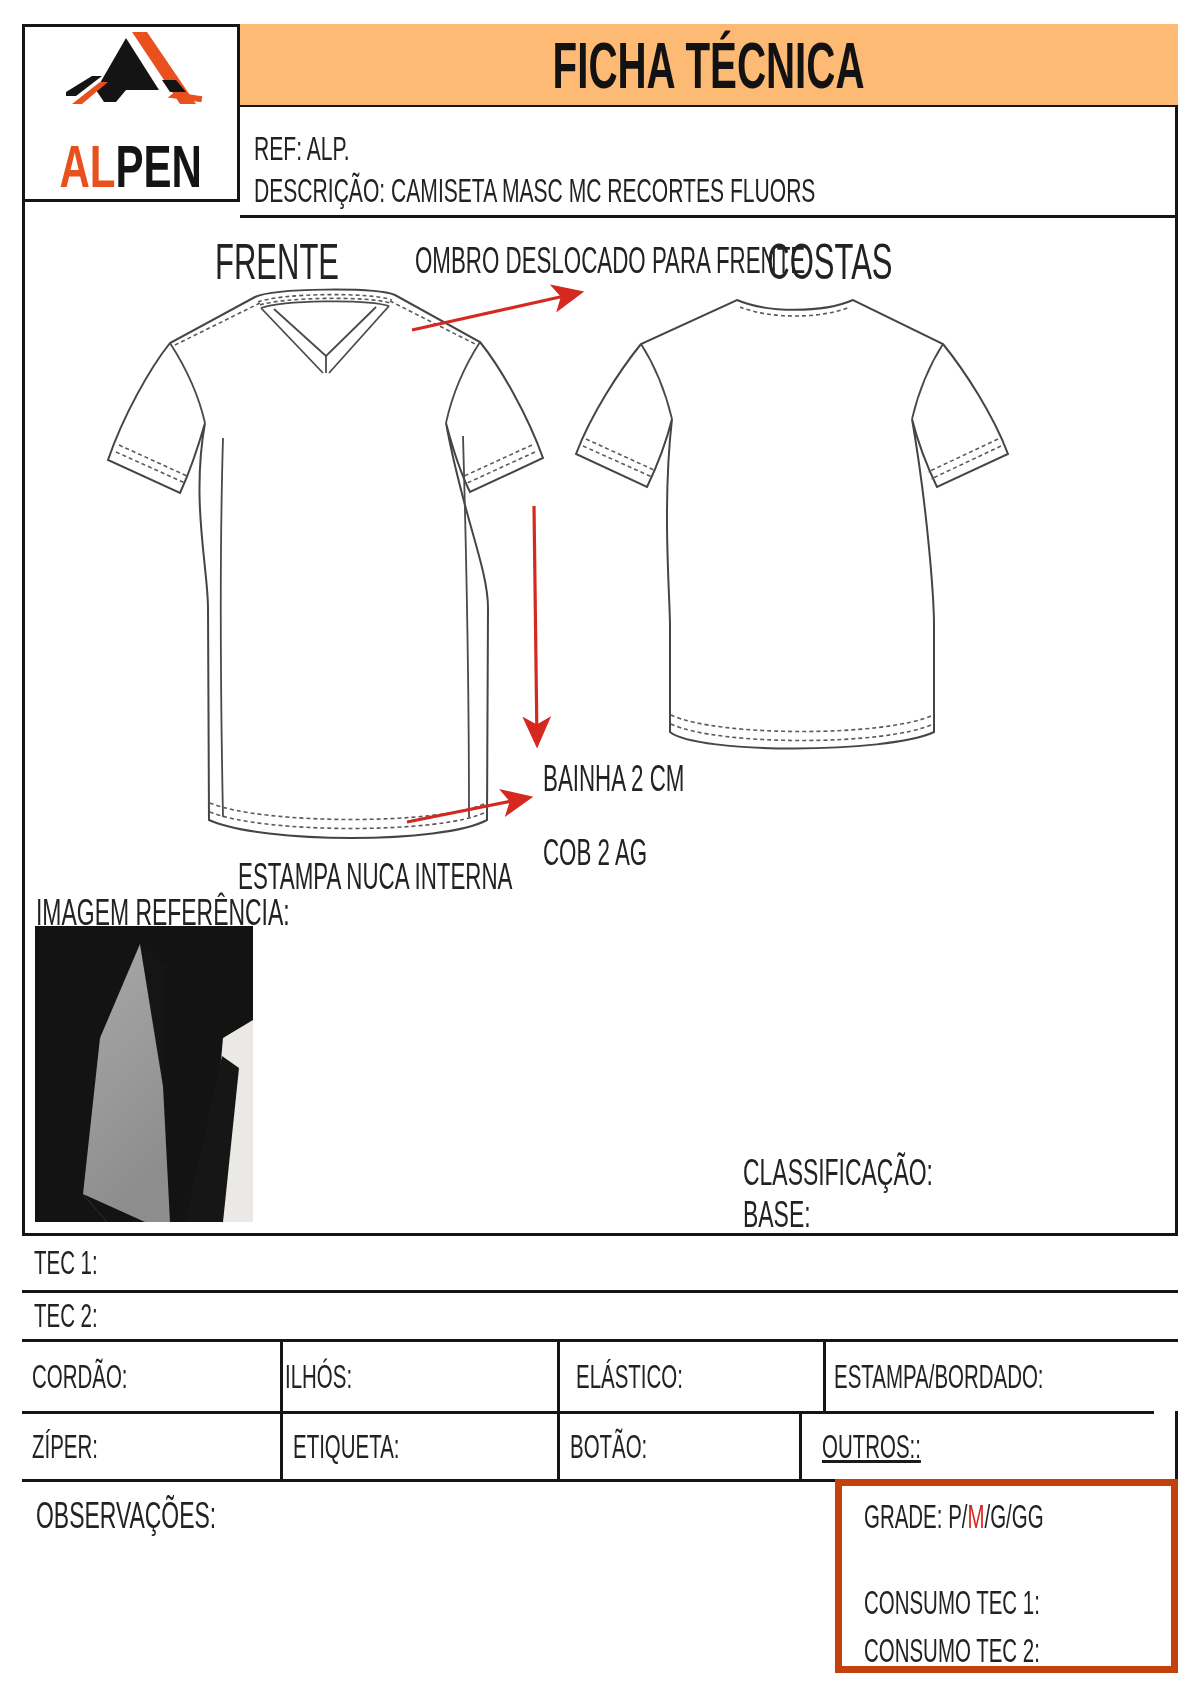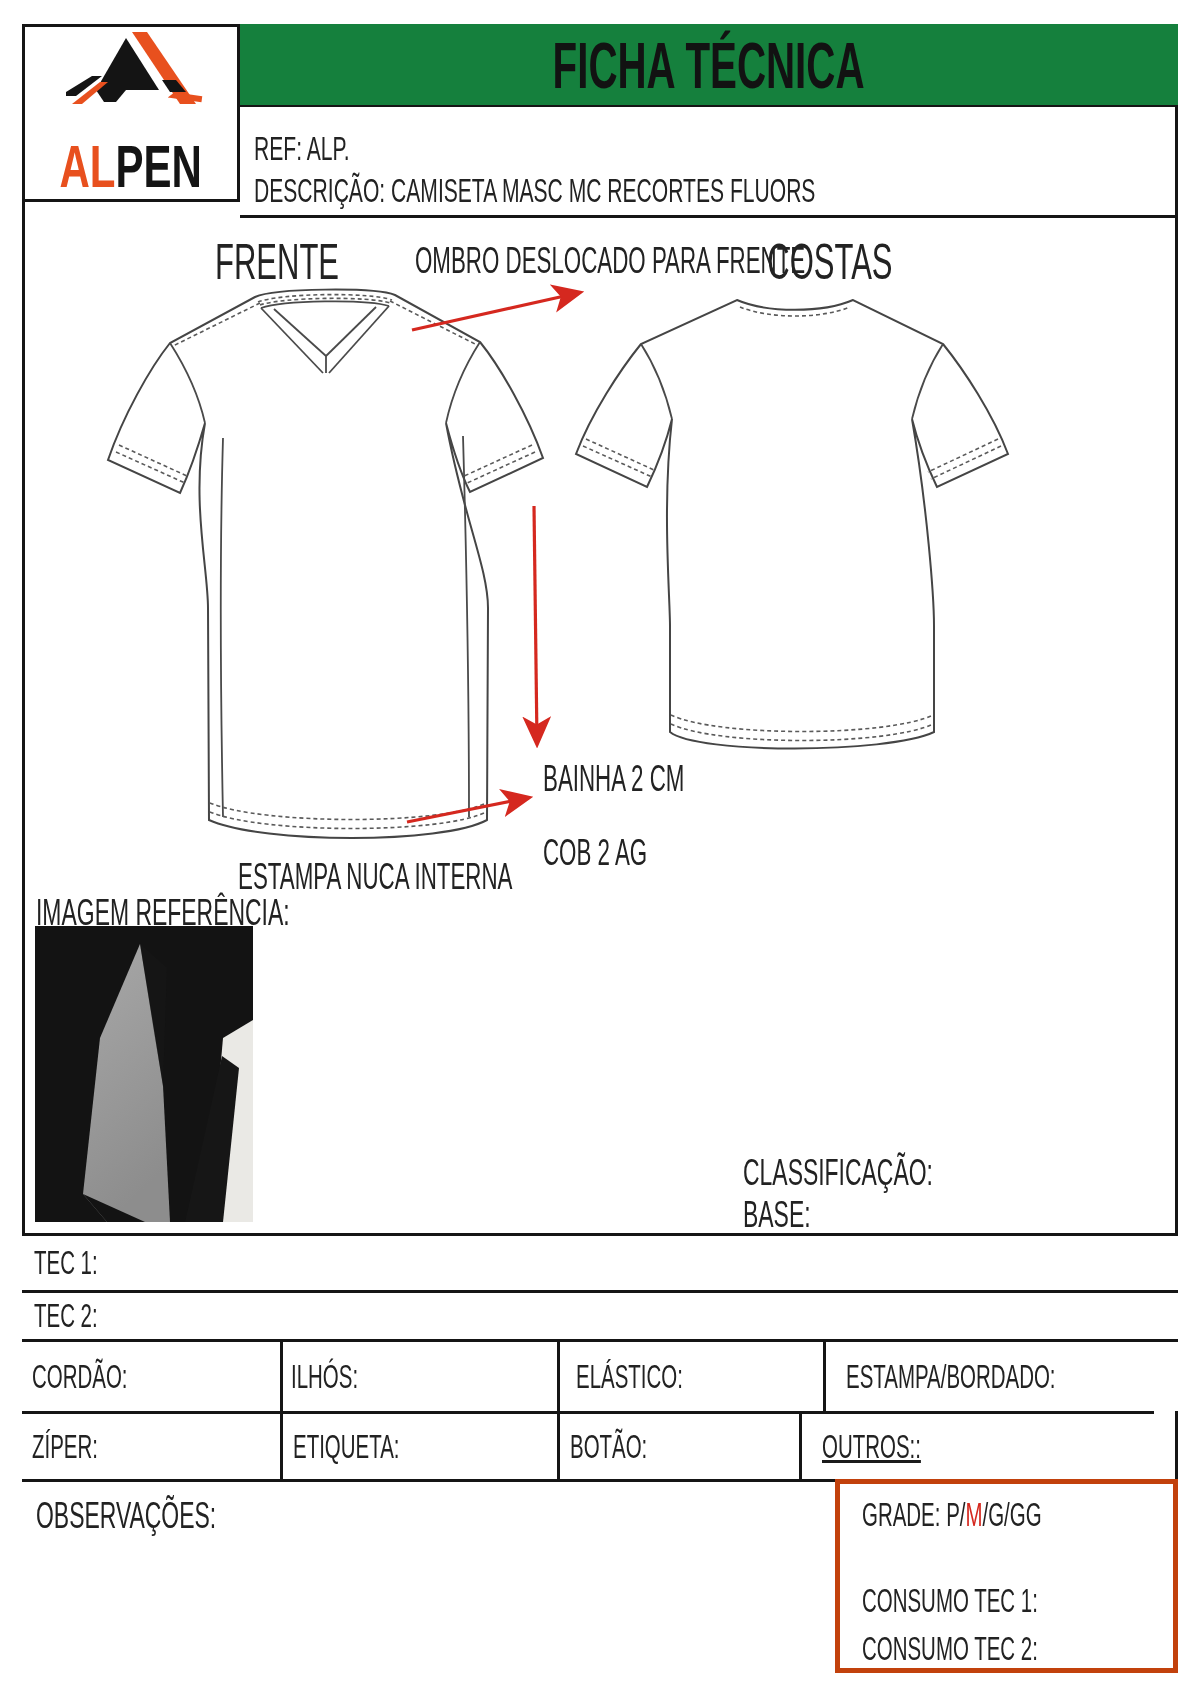--- a/index.html
+++ b/index.html
@@ -8,29 +8,29 @@
     font-family:"Liberation Sans", sans-serif;color:#1b1b1b;overflow:hidden;
   }
   .abs{position:absolute;box-sizing:border-box;}
   .frame{border:3px solid #151515;}
   
   .cond{display:inline-block;transform:scaleX(.62);transform-origin:0 50%;white-space:nowrap;color:#222;}
   .cond-c{display:inline-block;transform:scaleX(.62);transform-origin:50% 50%;white-space:nowrap;color:#222;}
   .center{text-align:center;}
   .lab{font-size:33px;}
   .ann{font-size:36px;}
-  .title-band{background:#15803d;border-bottom:2px solid #151515;}
+  .title-band{background:#fdba74;border-bottom:2px solid #151515;}
   .title-text{font-size:65px;font-weight:bold;color:#121212;line-height:83px;}
   .brand-text{font-size:60px;font-weight:bold;letter-spacing:0px;}
   .brand-al{color:#E8501E;}
   .brand-pen{color:#141414;}
   .cell{border-top:3px solid #151515;background:#fff;}
   .cell-left{border-left:3px solid #151515;}
   .vcenter{display:flex;align-items:center;}
-  .grade-box{border:5px solid #c2410c;background:#fff;}
+  .grade-box{border:7px solid #c2410c;background:#fff;}
   .red{color:#D5281F;}
   svg{display:block;}
 </style>
 </head>
 <body>
 
 <div class="page">
 
   <div class="abs frame" style="left:22px;top:24px;width:1156px;height:1651px;"></div>
 
@@ -172,27 +172,27 @@
   <div class="abs cell vcenter" style="left:22px;top:1233px;width:1156px;height:57px;padding-left:12px;">
     <span class="cond lab">TEC 1:</span>
   </div>
   <div class="abs cell vcenter" style="left:22px;top:1290px;width:1156px;height:49px;padding-left:12px;">
     <span class="cond lab">TEC 2:</span>
   </div>
 
   <div class="abs cell vcenter" style="left:22px;top:1339px;width:258px;height:72px;padding-left:10px;">
     <span class="cond lab">CORDÃO:</span>
   </div>
-  <div class="abs cell cell-left vcenter" style="left:280px;top:1339px;width:293px;height:72px;padding-left:8px;">
+  <div class="abs cell cell-left vcenter" style="left:280px;top:1339px;width:293px;height:72px;padding-left:2px;">
     <span class="cond lab">ILHÓS:</span>
   </div>
   <div class="abs cell cell-left vcenter" style="left:557px;top:1339px;width:266px;height:72px;padding-left:16px;">
     <span class="cond lab">ELÁSTICO:</span>
   </div>
-  <div class="abs cell cell-left vcenter" style="left:823px;top:1339px;width:355px;height:72px;padding-left:20px;">
+  <div class="abs cell cell-left vcenter" style="left:823px;top:1339px;width:355px;height:72px;padding-left:8px;">
     <span class="cond lab">ESTAMPA/BORDADO:</span>
   </div>
 
   <div class="abs cell vcenter" style="left:22px;top:1411px;width:258px;height:68px;padding-left:10px;">
     <span class="cond lab">ZÍPER:</span>
   </div>
   <div class="abs cell cell-left vcenter" style="left:280px;top:1411px;width:277px;height:68px;padding-left:10px;">
     <span class="cond lab">ETIQUETA:</span>
   </div>
   <div class="abs cell cell-left vcenter" style="left:557px;top:1411px;width:266px;height:68px;padding-left:10px;">

